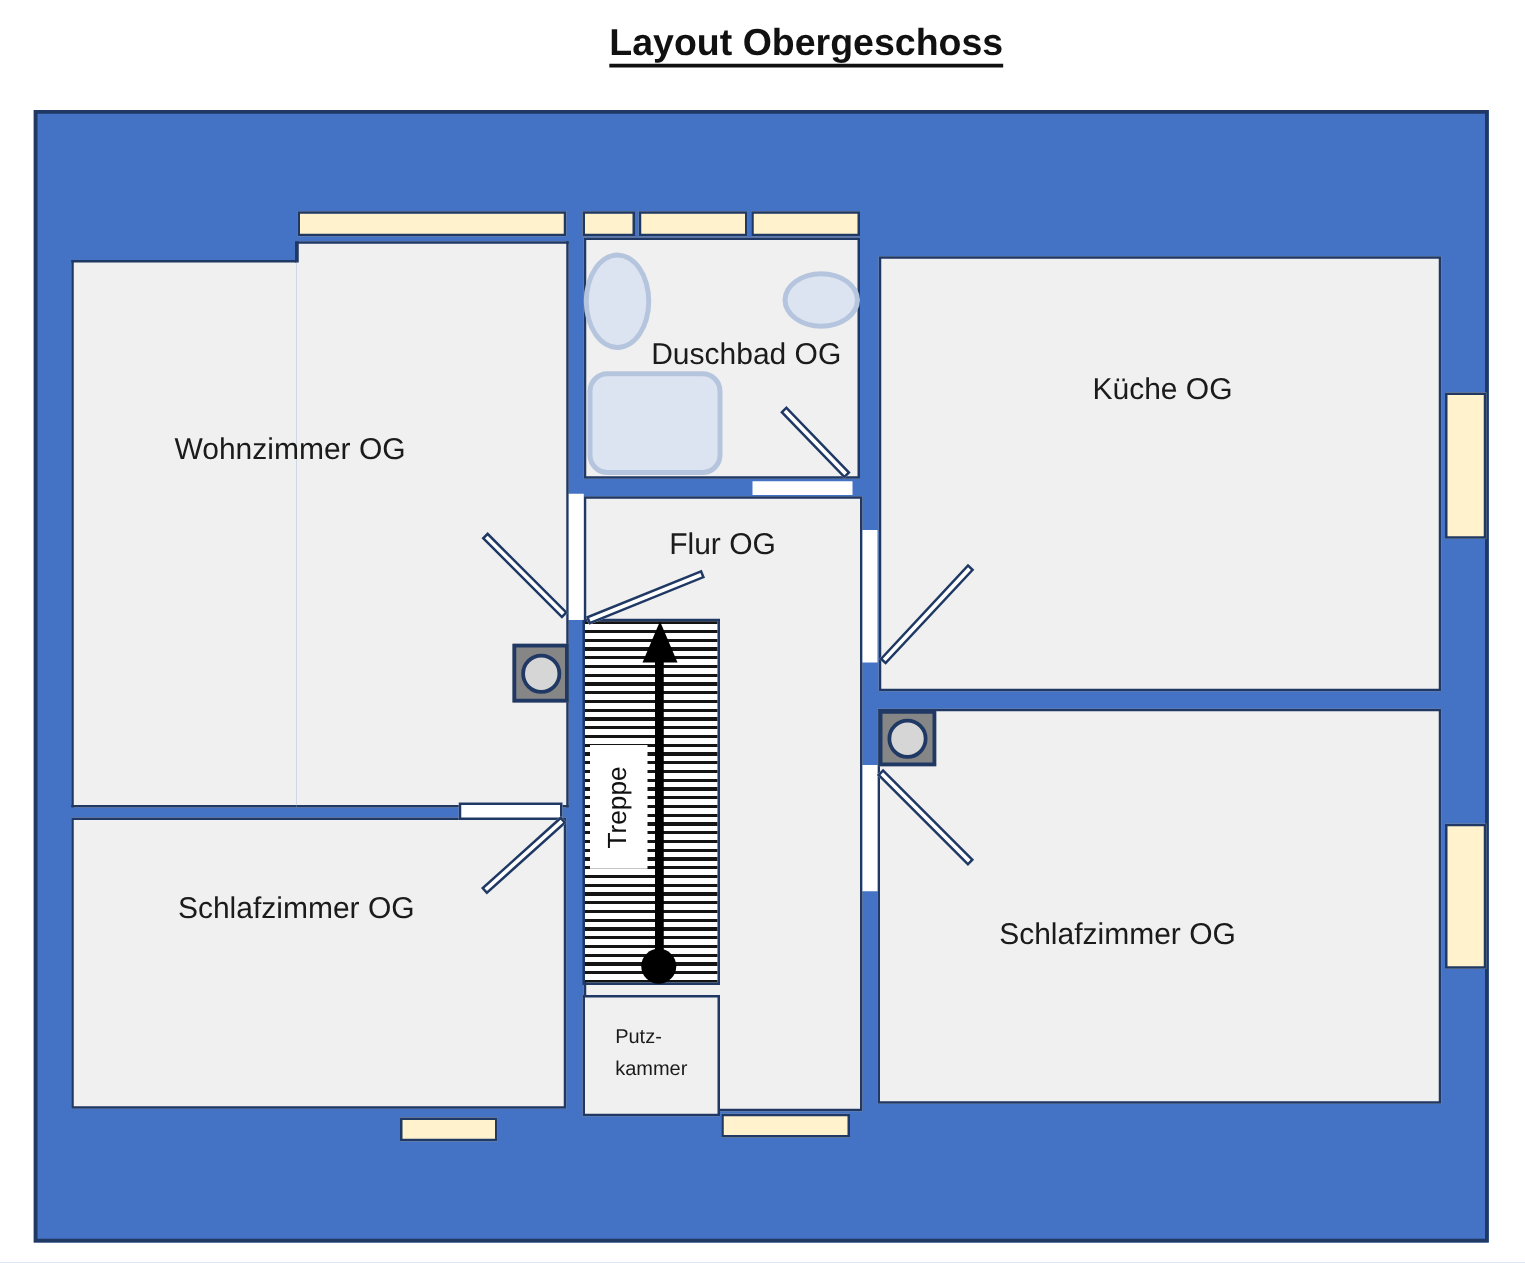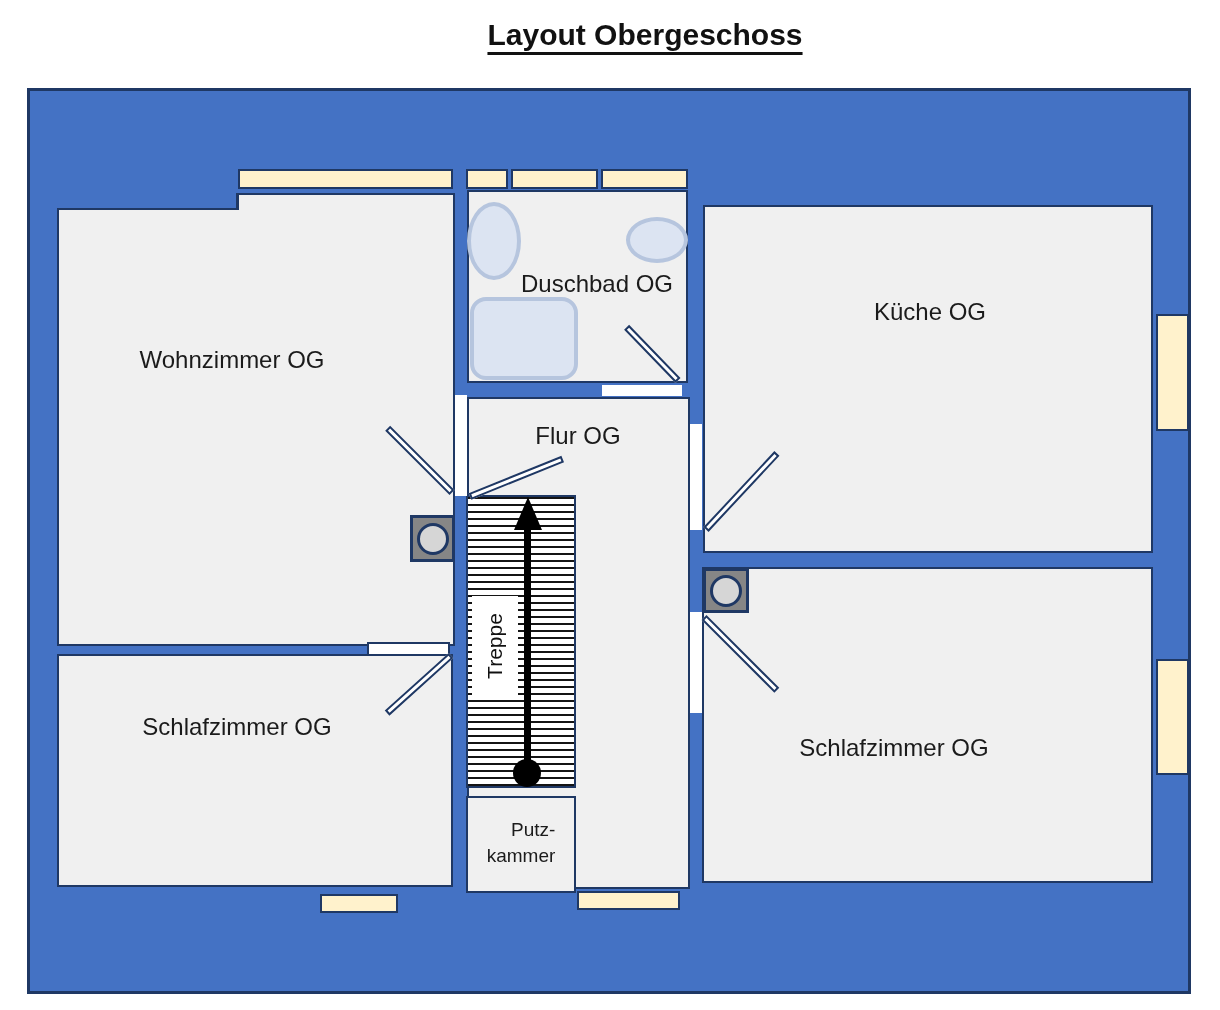--- a/index.html
+++ b/index.html
@@ -25,21 +25,21 @@
              display:flex;align-items:center;justify-content:center;z-index:4;}
   .appliance .disc{width:32px;height:32px;border-radius:50%;background:#D6D6D6;border:3px solid #1F3864;box-sizing:border-box;}
   .stairs{position:absolute;left:466px;top:495px;width:110px;height:293px;z-index:2;
           border:2.5px solid #1F3864;box-sizing:border-box;
           background:repeating-linear-gradient(to bottom,#141414 0px,#141414 2.5px,#ffffff 2.5px,#ffffff 7px);}
   .treppe-box{position:absolute;left:472px;top:596px;width:46px;height:99px;background:#ffffff;z-index:3;
               display:flex;align-items:center;justify-content:center;}
   .treppe-box span{transform:rotate(-90deg);white-space:nowrap;font-size:21px;color:#111;}
   .room-label{position:absolute;transform:translate(-50%,-50%);font-size:24px;white-space:nowrap;z-index:5;color:#1b1b1b;}
   .putz-label{position:absolute;left:521px;top:843px;transform:translate(-50%,-50%);
-              font-size:19px;line-height:26px;text-align:right;z-index:5;color:#1b1b1b;}
+              font-size:16px;line-height:26px;text-align:left;z-index:5;color:#1b1b1b;}
   .arrow-shaft{position:absolute;left:524px;top:526px;width:7px;height:240px;background:#000;z-index:3;}
   .arrow-head{position:absolute;left:514px;top:497px;width:0;height:0;z-index:3;
               border-left:14px solid transparent;border-right:14px solid transparent;border-bottom:33px solid #000;}
   .arrow-dot{position:absolute;left:513px;top:759px;width:28px;height:28px;border-radius:50%;background:#000;z-index:3;}
 </style>
 </head>
 <body>
 
 <div class="canvas">
 

